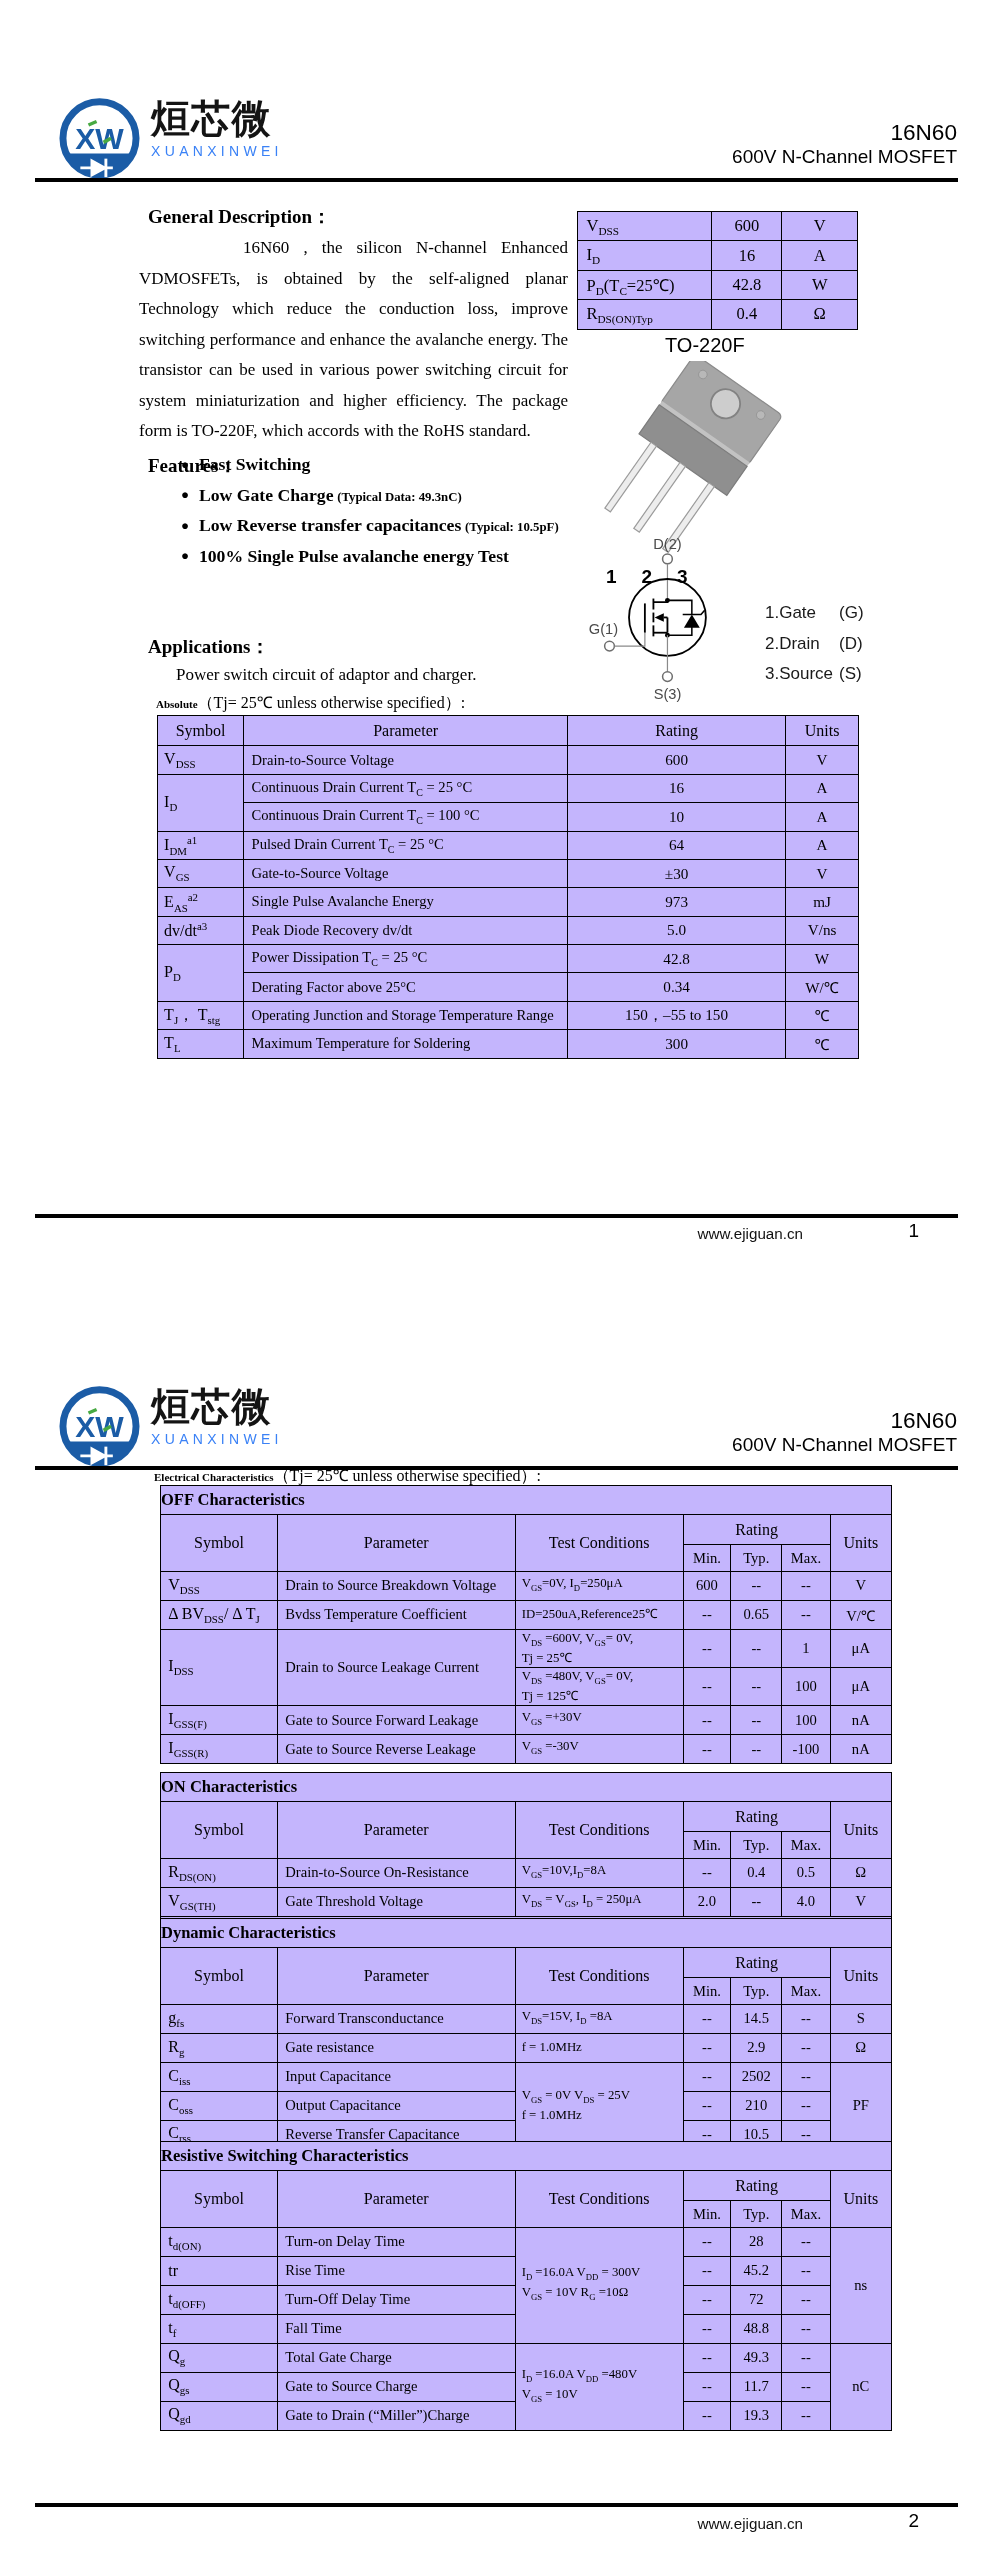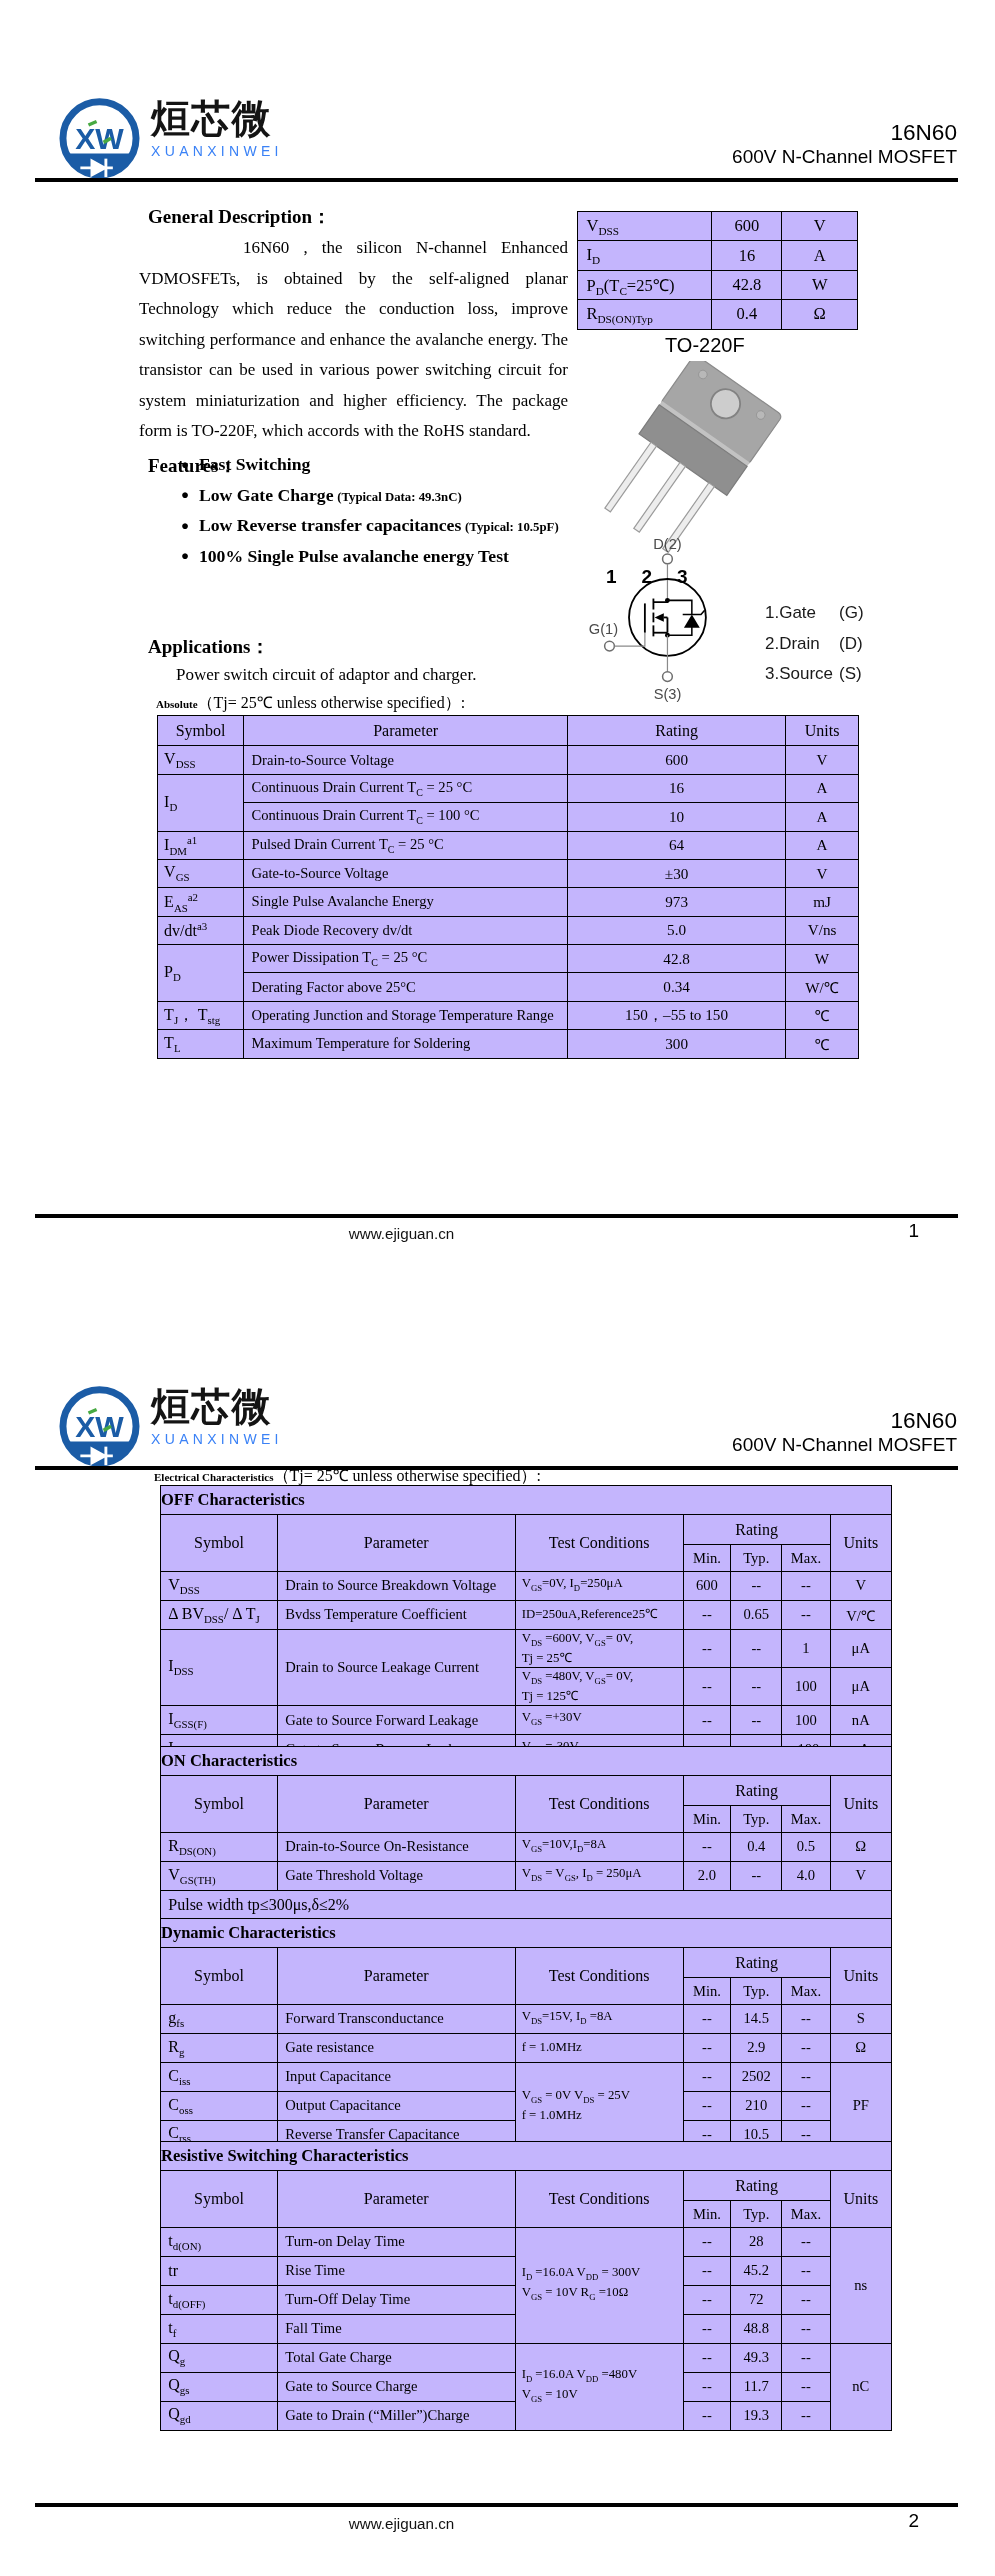--- a/index.html
+++ b/index.html
@@ -52,21 +52,21 @@
   .t-char .c2{text-align:left;padding-left:6.1px;font-size:12.8px;line-height:15.2px;}
 
   
   .pkg-name{font-family:"Liberation Sans",sans-serif;font-size:20px;}
   .pin-nums{font-family:"Liberation Sans",sans-serif;font-weight:bold;font-size:19px;letter-spacing:9.8px;}
   .pinlist .row{display:flex;height:30.5px;align-items:center;font-family:"Liberation Sans",sans-serif;font-size:17px;color:#1a1a1a;}
   .pinlist .nm{width:74px;}
   svg text{font-family:"Liberation Sans",sans-serif;}
 
   
-  .f-url{left:0;width:803px;text-align:center;font-family:"Liberation Sans",sans-serif;font-size:15.2px;color:#111;}
+  .f-url{left:0;width:803px;text-align:right;font-family:"Liberation Sans",sans-serif;font-size:15.2px;color:#111;}
   .f-page{right:76px;font-family:"Liberation Sans",sans-serif;font-size:19px;}
 </style>
 </head>
 <body>
 
 <div class="page">
 
   <div class="abs logo-wrap">
     <svg width="91" height="87" viewBox="0 0 150 150">
       <circle cx="75" cy="73" r="63" fill="none" stroke="#1b5ca6" stroke-width="12"></circle>
@@ -411,21 +411,21 @@
             <td class="c1">Gate to Source Reverse Leakage</td>
             <td class="c2">V<sub>GS</sub> =-30V</td>
             <td class="c3">--</td>
             <td class="c4">--</td>
             <td class="c5">-100</td>
             <td class="c6">nA</td>
           </tr>
         </tbody>
       </table>
     </div>
-  <div class="abs" style="left:160px;top:458px;">
+  <div class="abs" style="left:160px;top:484px;">
       <table class="t t-char" style="width: 732px;">
         <colgroup>
           <col style="width: 16%;">
           <col style="width: 32.5%;">
           <col style="width: 23%;">
           <col style="width: 6.5%;">
           <col style="width: 7%;">
           <col style="width: 6.6%;">
           <col style="width: 8.4%;">
         </colgroup>

